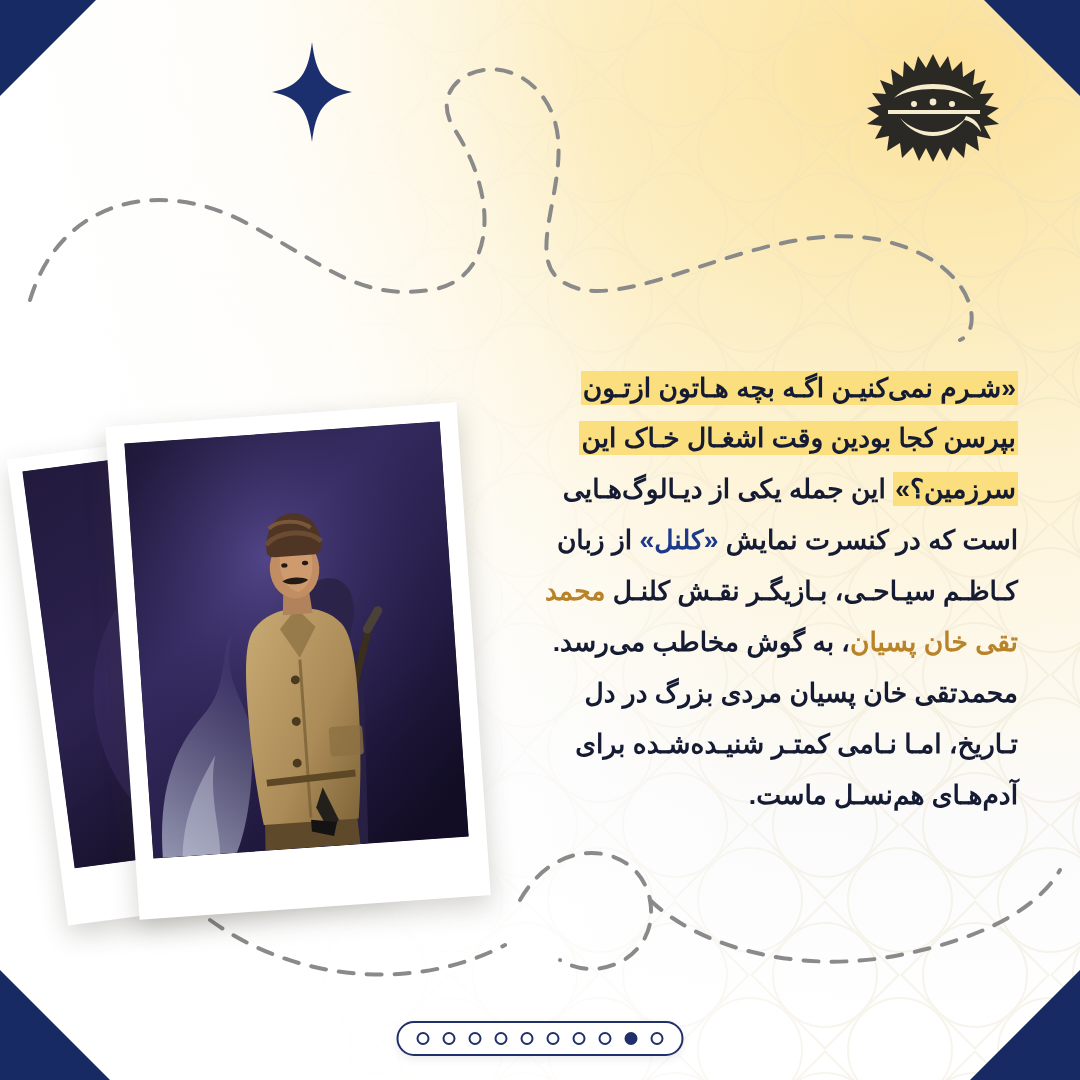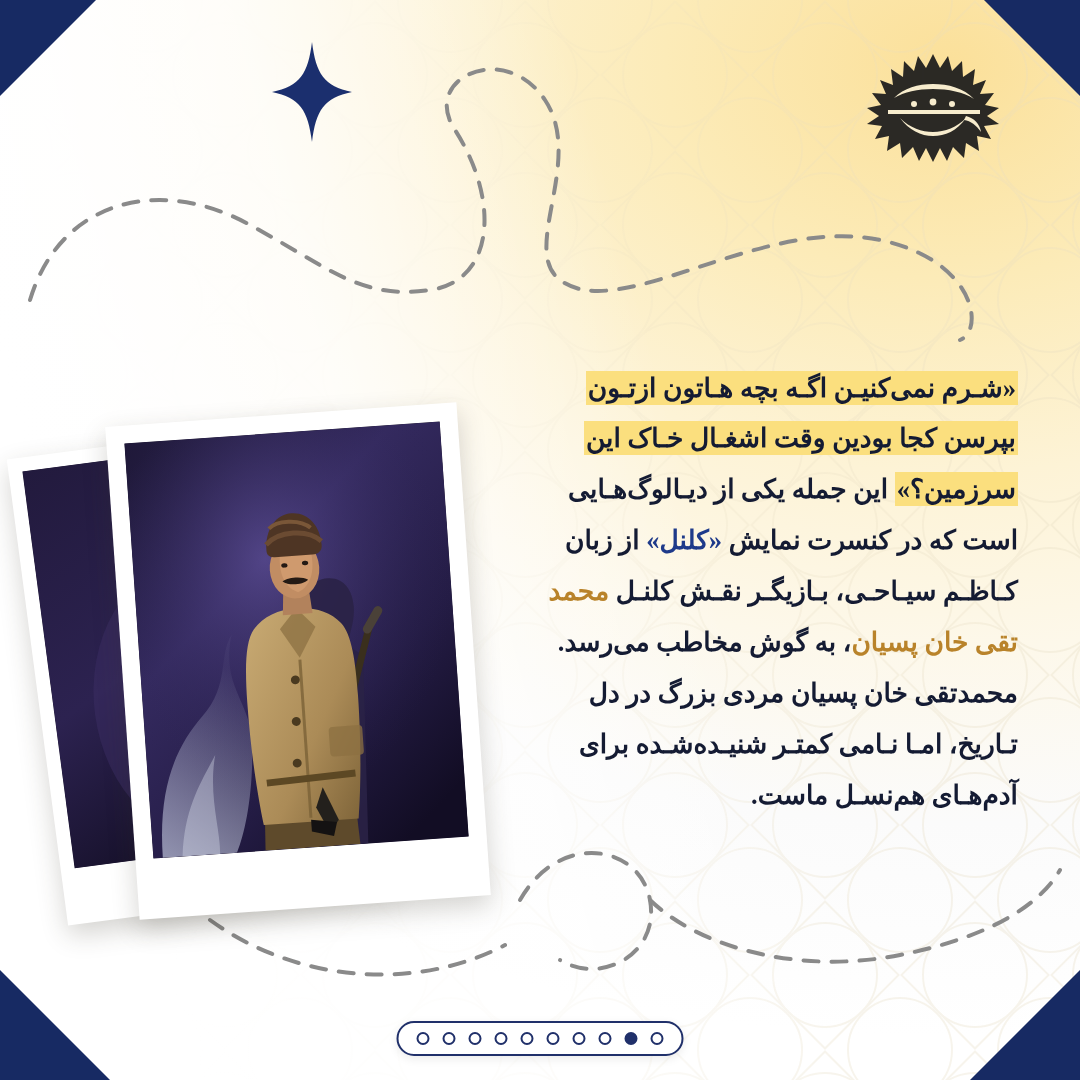--- a/index.html
+++ b/index.html
@@ -131,21 +131,21 @@
   
   .text-col {
     position: absolute;
     right: 62px;
     top: 336px;
     width: 500px;
     text-align: right;
     direction: rtl;
   }
   .para {
-    font-family: Liberation Serif, serif;
+    font-family: Liberation Sans, sans-serif;
     font-size: 26.5px;
     line-height: 1.92;
     color: #141b33;
     font-weight: 700;
     letter-spacing: 0;
     text-align: right;
   }
   .hl {
     background: #fbdf7e;
     box-decoration-break: clone;

